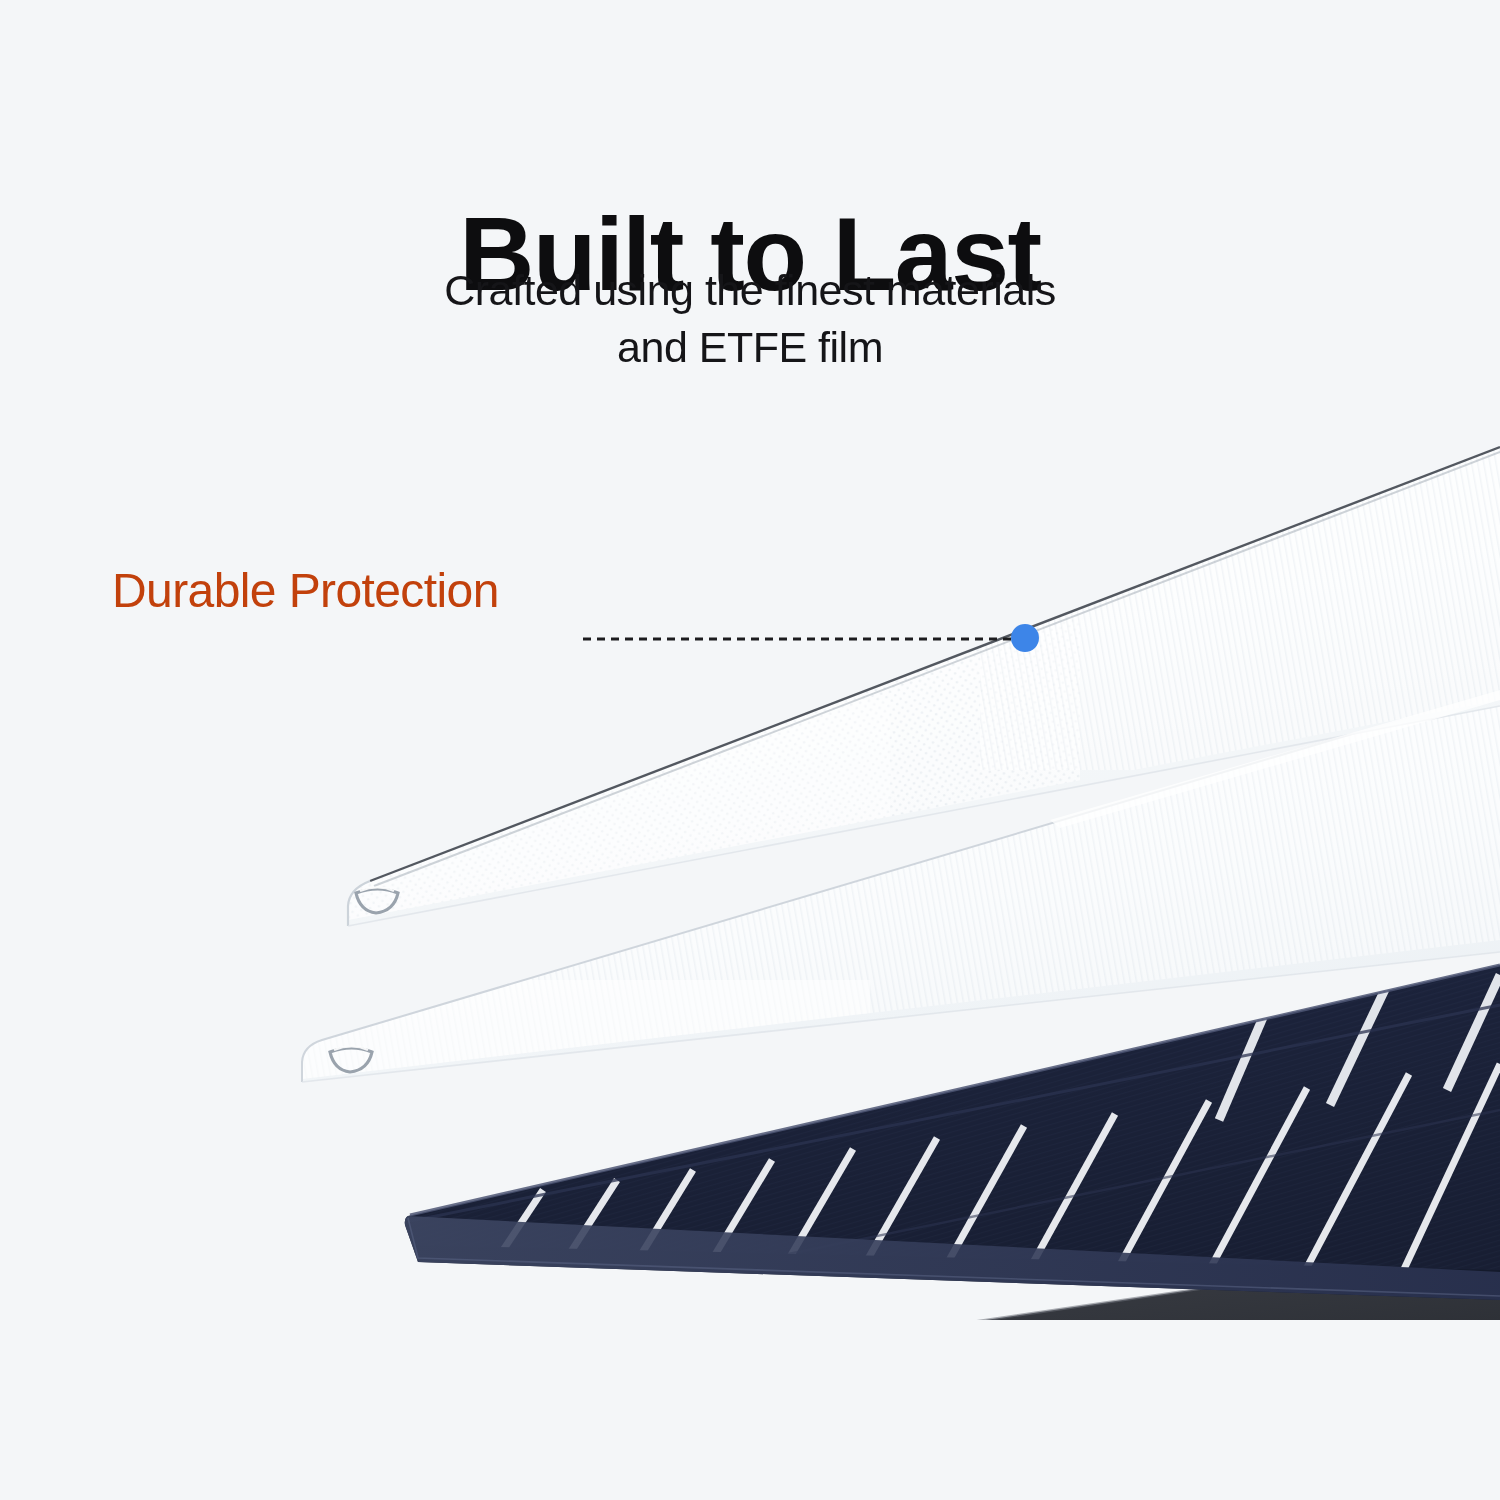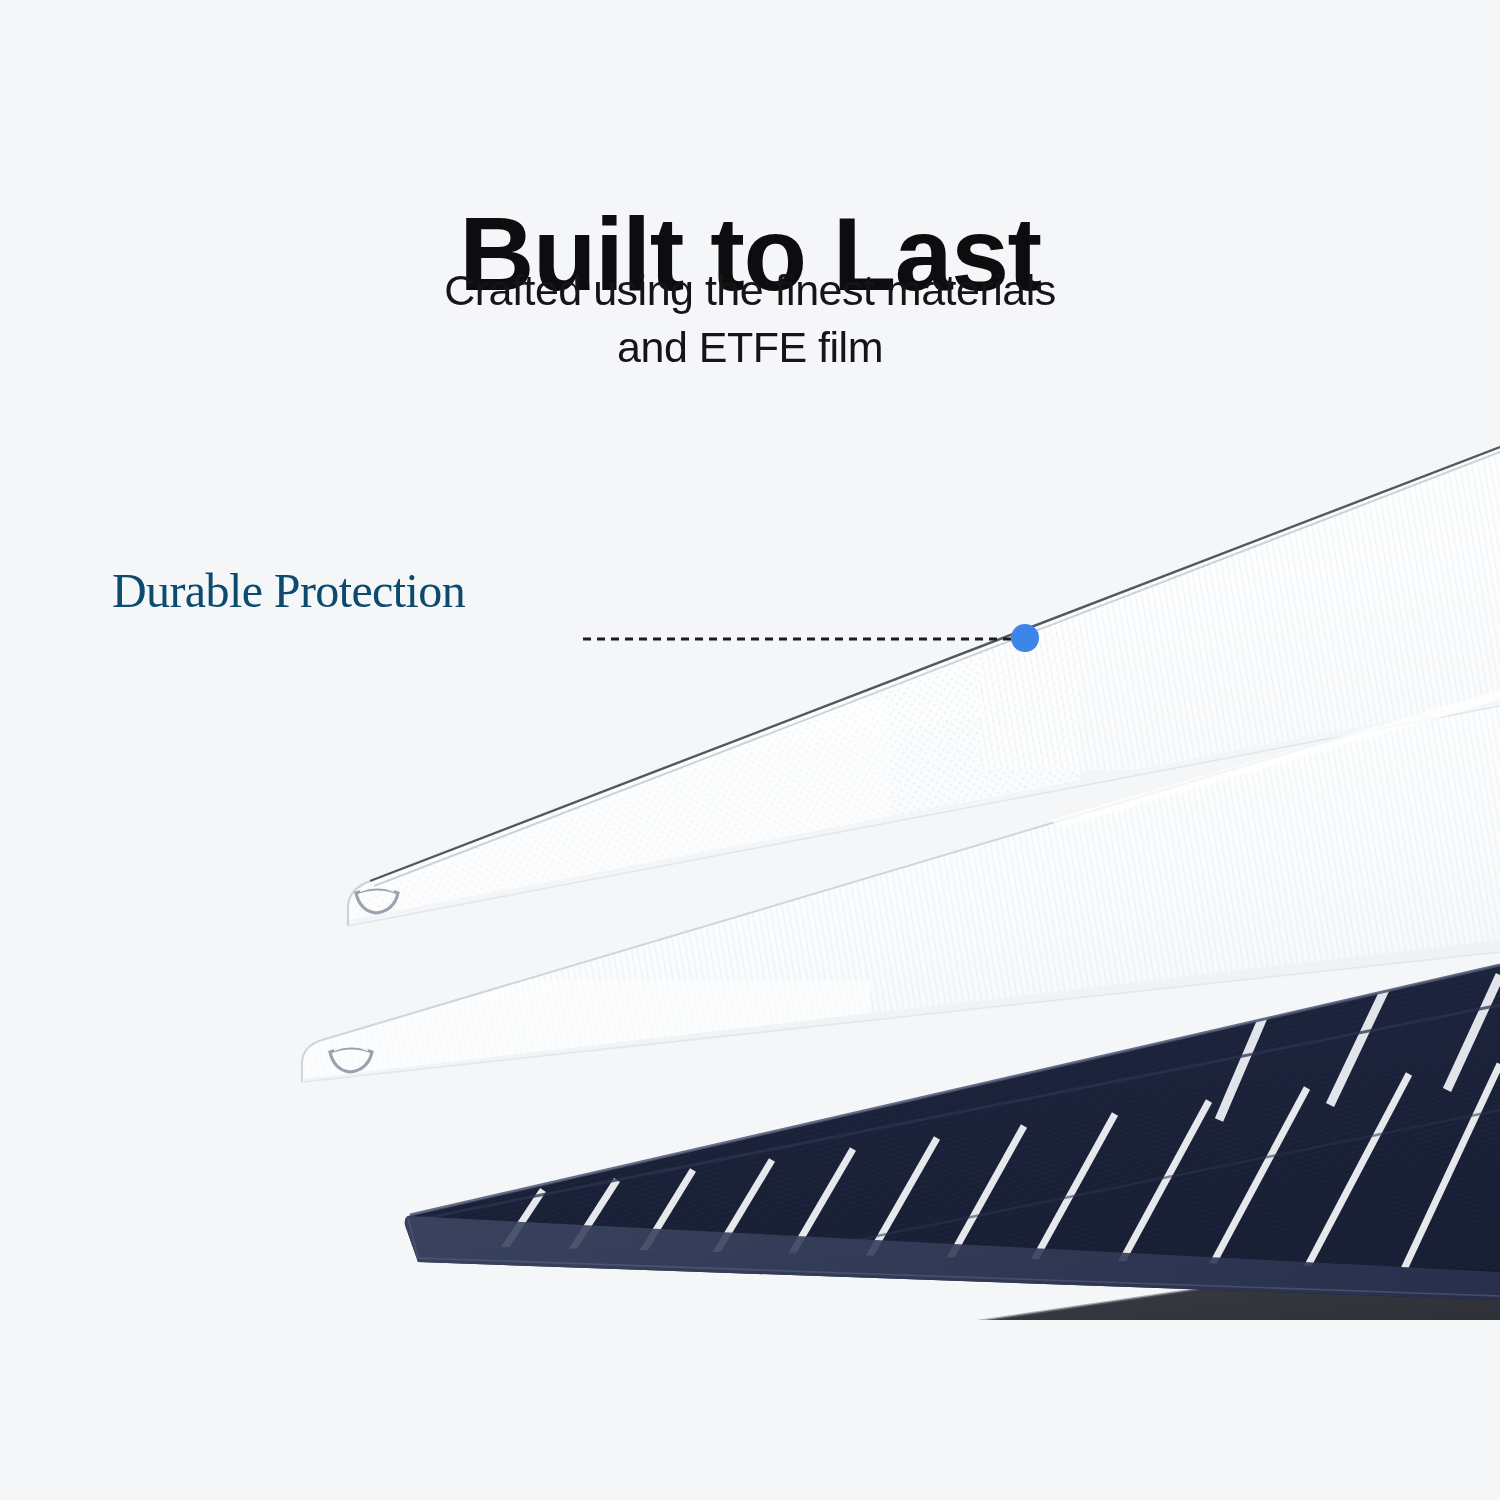--- a/index.html
+++ b/index.html
@@ -33,23 +33,22 @@
 
   .callout{position:absolute;left:112px;top:556px;width:620px;}
   .callout-title{
     font-size:48px;line-height:1.06;
     font-weight:700;letter-spacing:-0.8px;color:#0d0d0f;
     white-space:nowrap;
   }
   .callout-sub{
     margin-top:10px;
     font-size:48px;line-height:1.06;
-    font-weight:300;letter-spacing:-0.6px;color:#0c4a6e;
+    font-weight:300;letter-spacing:-0.6px;color:#c2410c;
     white-space:nowrap;
-    font-family:Liberation Serif, serif;
   }
 
   .leader{position:absolute;left:583px;top:634px;width:452px;height:10px;}
   .dot{
     position:absolute;left:1011px;top:624px;
     width:28px;height:28px;border-radius:50%;
     background:#3d85e8;
   }
 </style>
 </head>

